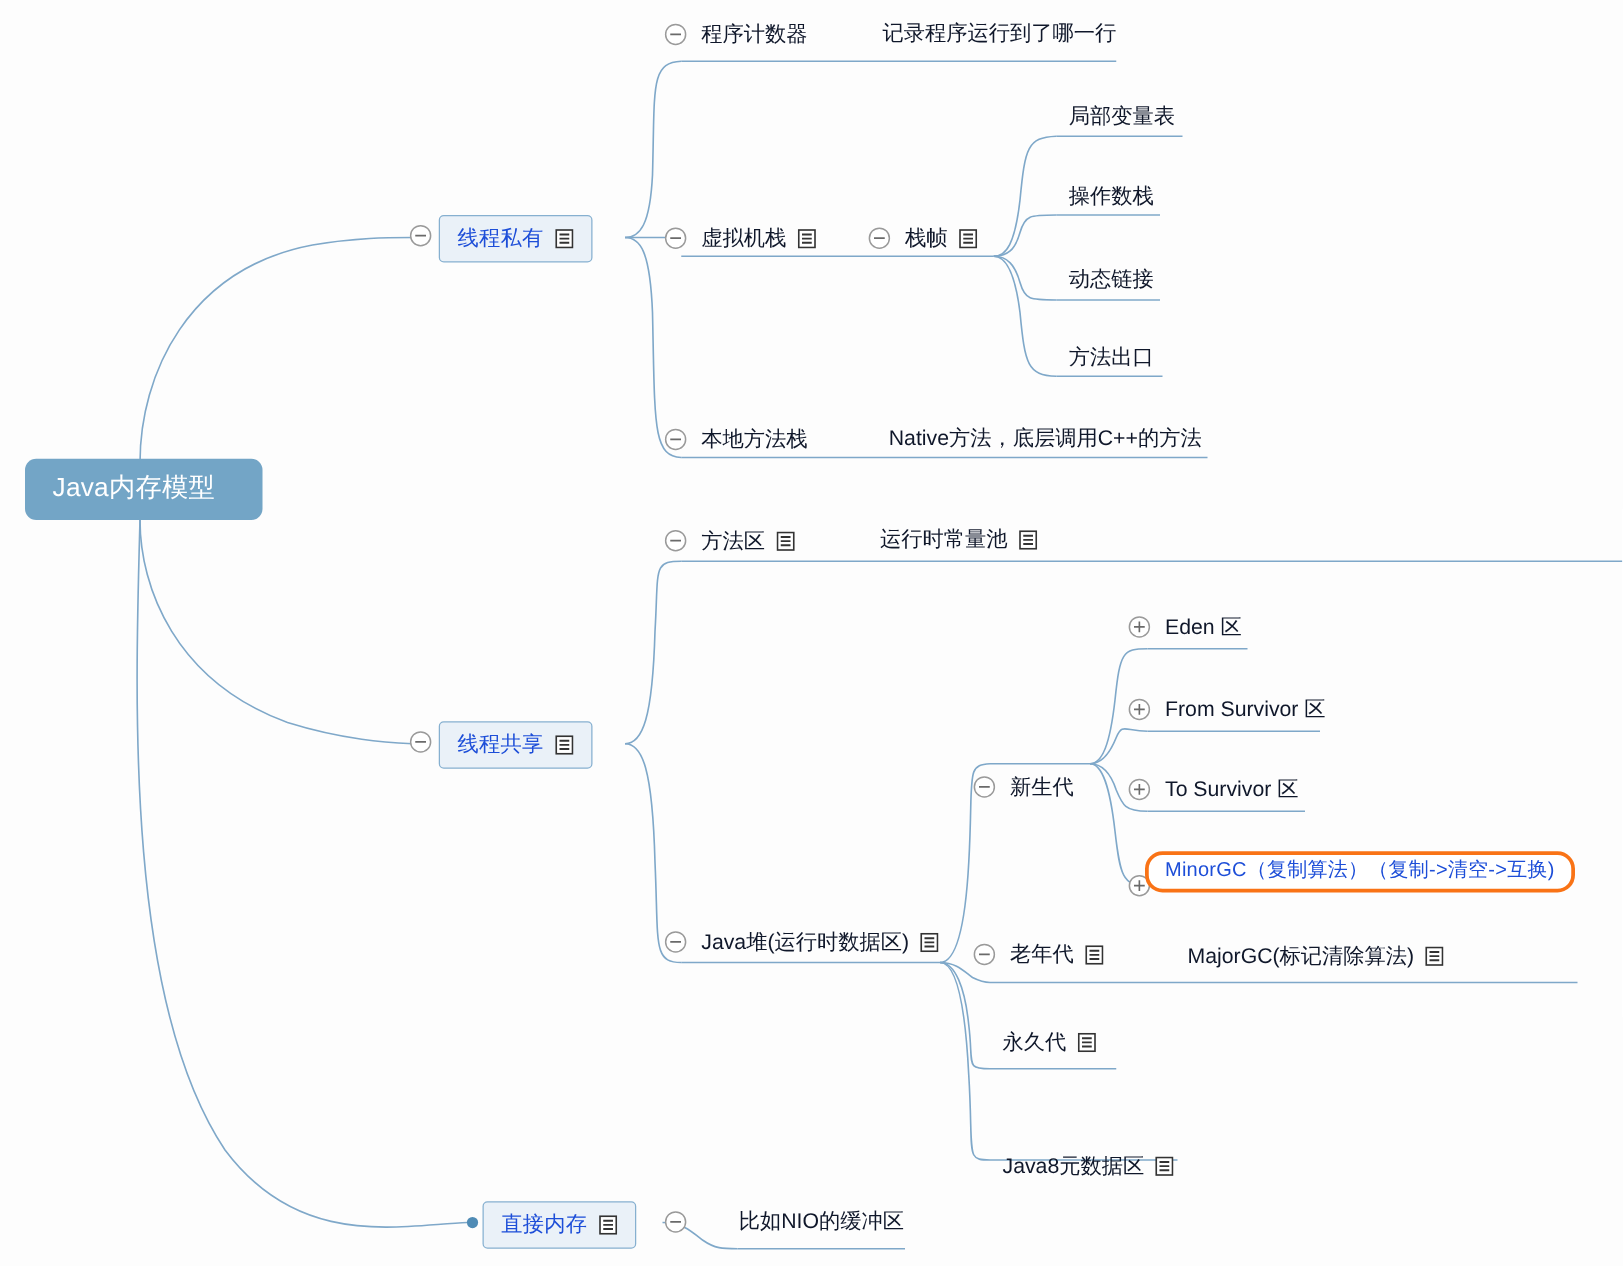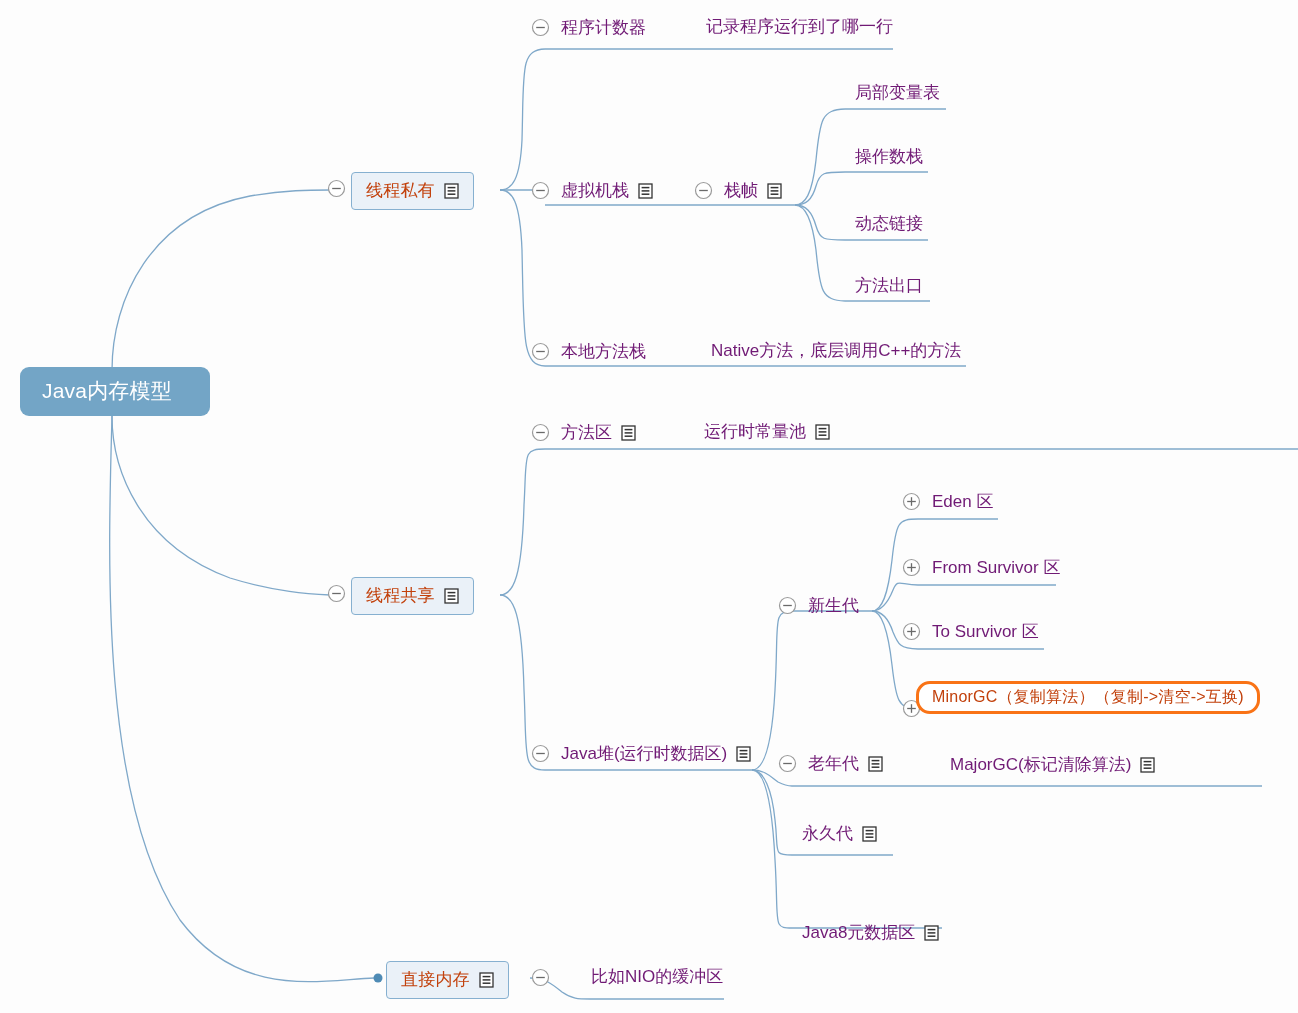--- a/index.html
+++ b/index.html
@@ -27,21 +27,21 @@
     pointer-events: none;
   }
   .node {
     position: absolute;
     display: flex;
     align-items: center;
     white-space: nowrap;
     line-height: 1;
   }
   .node-label {
-    color: #c2410c;
+    color: #1d4ed8;
     font-size: 17px;
     letter-spacing: .2px;
   }
   
   .root {
     background: #73a5c6;
     border-radius: 9px;
     padding: 13px 38px 15px 22px;
     box-shadow: 0 0 0 0 transparent;
   }
@@ -80,21 +80,21 @@
   .toggle-icon svg { display: block; }
   .note-icon {
     width: 15px;
     height: 16px;
     flex: 0 0 15px;
     display: inline-block;
     margin-left: 9px;
   }
   .note-icon svg { display: block; }
   .gap-m { width: 11px; flex: 0 0 11px; }
-  .leaf-label { font-size: 17px; color: #701a75; }
+  .leaf-label { font-size: 17px; color: #0f172a; }
   .small-label { font-size: 16px; }
 </style>
 </head>
 <body>
 
 <div id="canvas">
 
   <svg id="wires" viewBox="0 0 1298 1013" xmlns="http://www.w3.org/2000/svg">
     <g fill="none" stroke="#7fa8c9" stroke-width="1.3">
 
@@ -321,21 +321,21 @@
     <span class="note-icon">
       <svg viewBox="0 0 15 16">
           <rect x="1" y="1" width="13" height="14" fill="#fff" stroke="#333" stroke-width="1.3"></rect>
           <line x1="3.6" y1="4.6" x2="11.4" y2="4.6" stroke="#333" stroke-width="1.5"></line>
           <line x1="3.6" y1="7.9" x2="11.4" y2="7.9" stroke="#333" stroke-width="1.5"></line>
           <line x1="3.6" y1="11.2" x2="11.4" y2="11.2" stroke="#333" stroke-width="1.5"></line>
         </svg>
     </span>
   </div>
 
-  <div class="node" style="left:778px; top:596px;">
+  <div class="node" style="left:778px; top:620px;">
     <span class="toggle-icon">
       <svg viewBox="0 0 19 19">
           <circle cx="9.5" cy="9.5" r="8" fill="#fff" stroke="#9a9a9a" stroke-width="1.2"></circle>
           <line x1="5.2" y1="9.5" x2="13.8" y2="9.5" stroke="#6a6a6a" stroke-width="1.3"></line>
         </svg>
     </span>
     <span class="gap-m"></span>
     <span class="leaf-label">新生代</span>
   </div>
 

